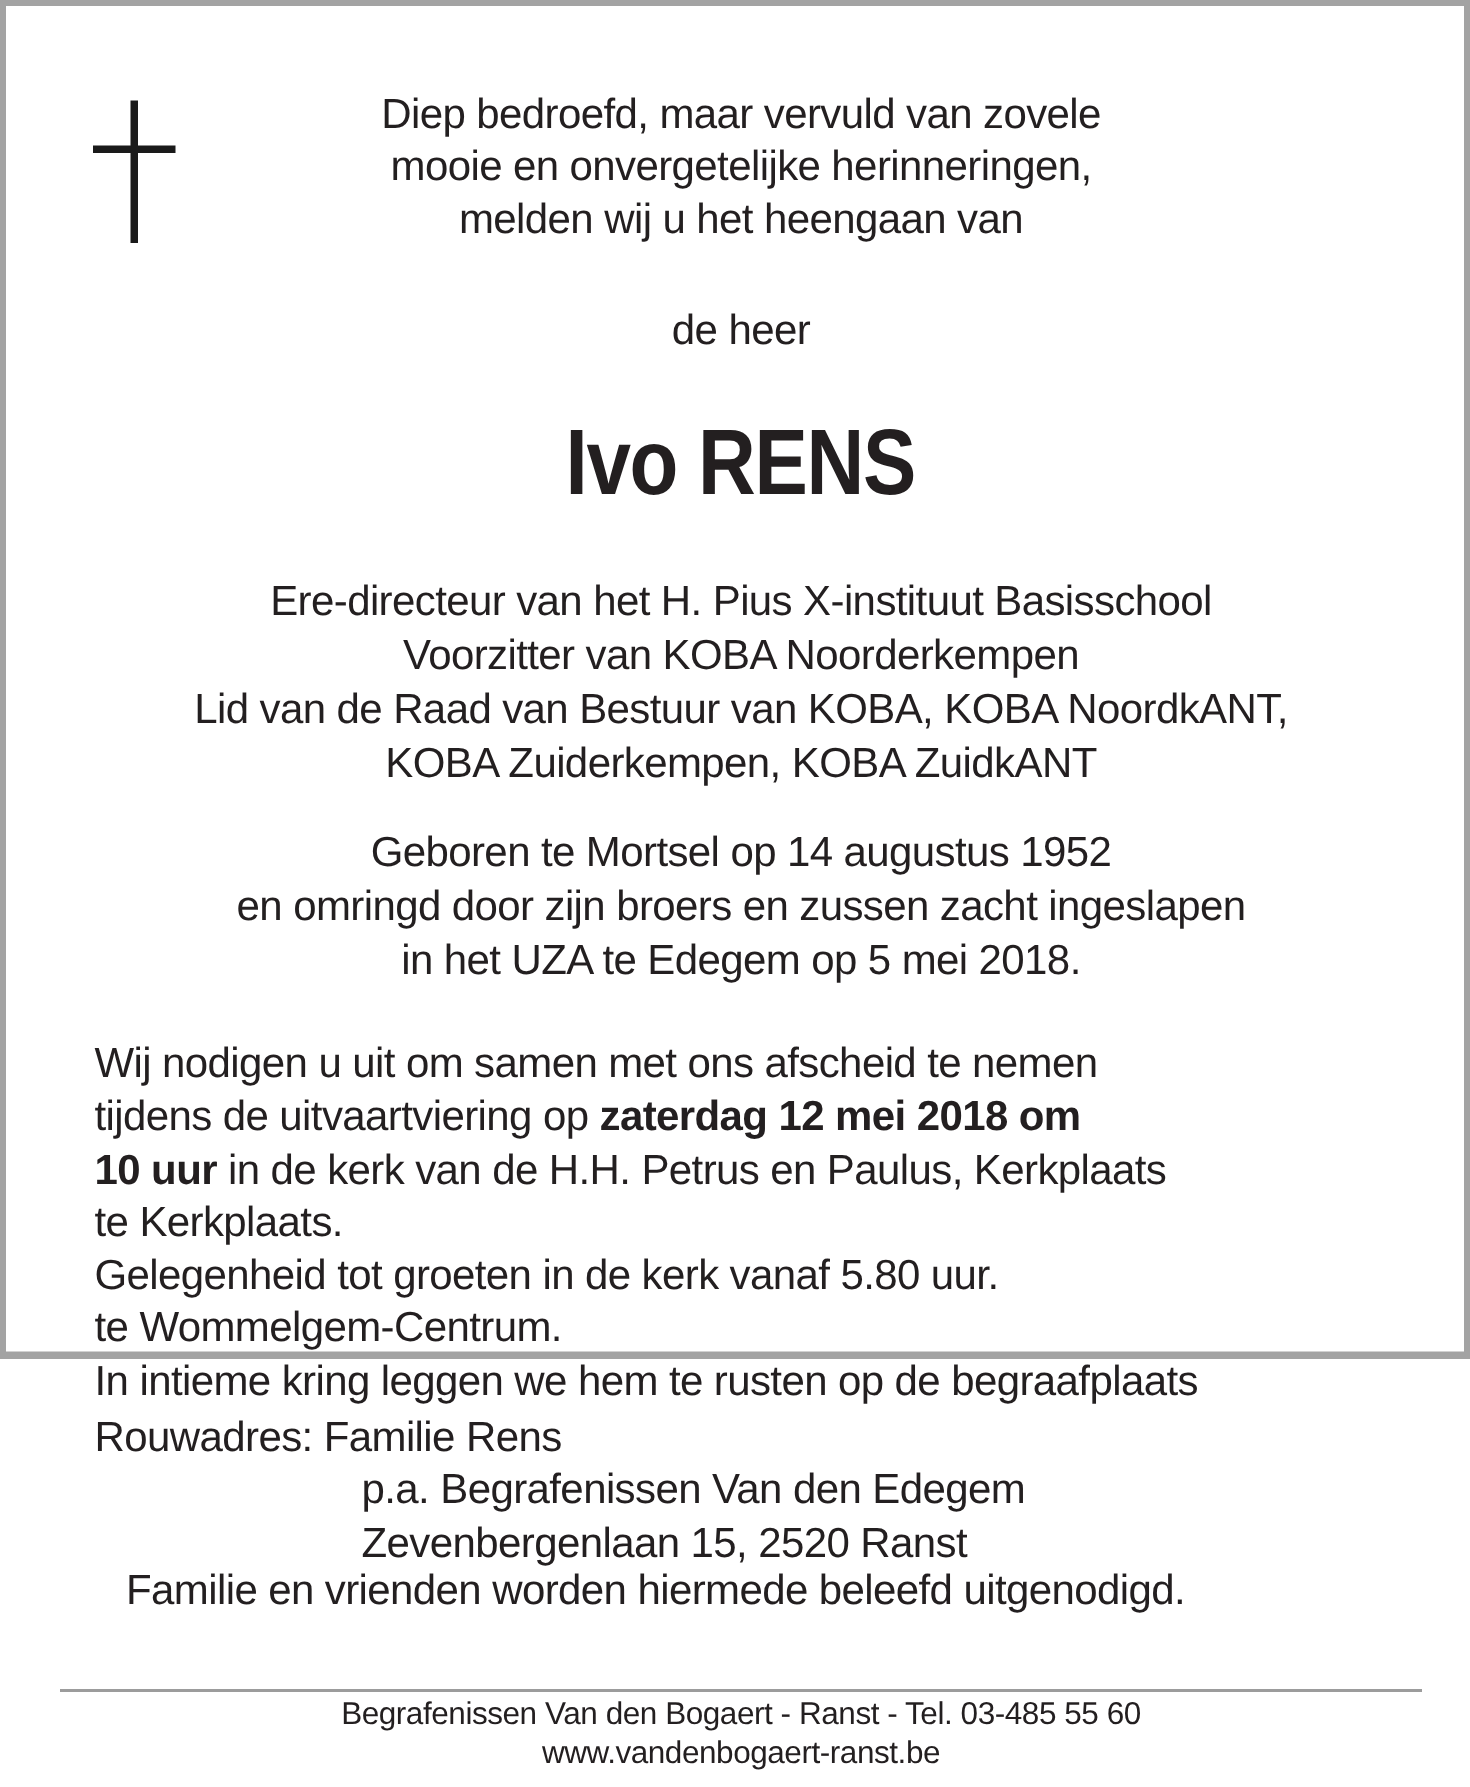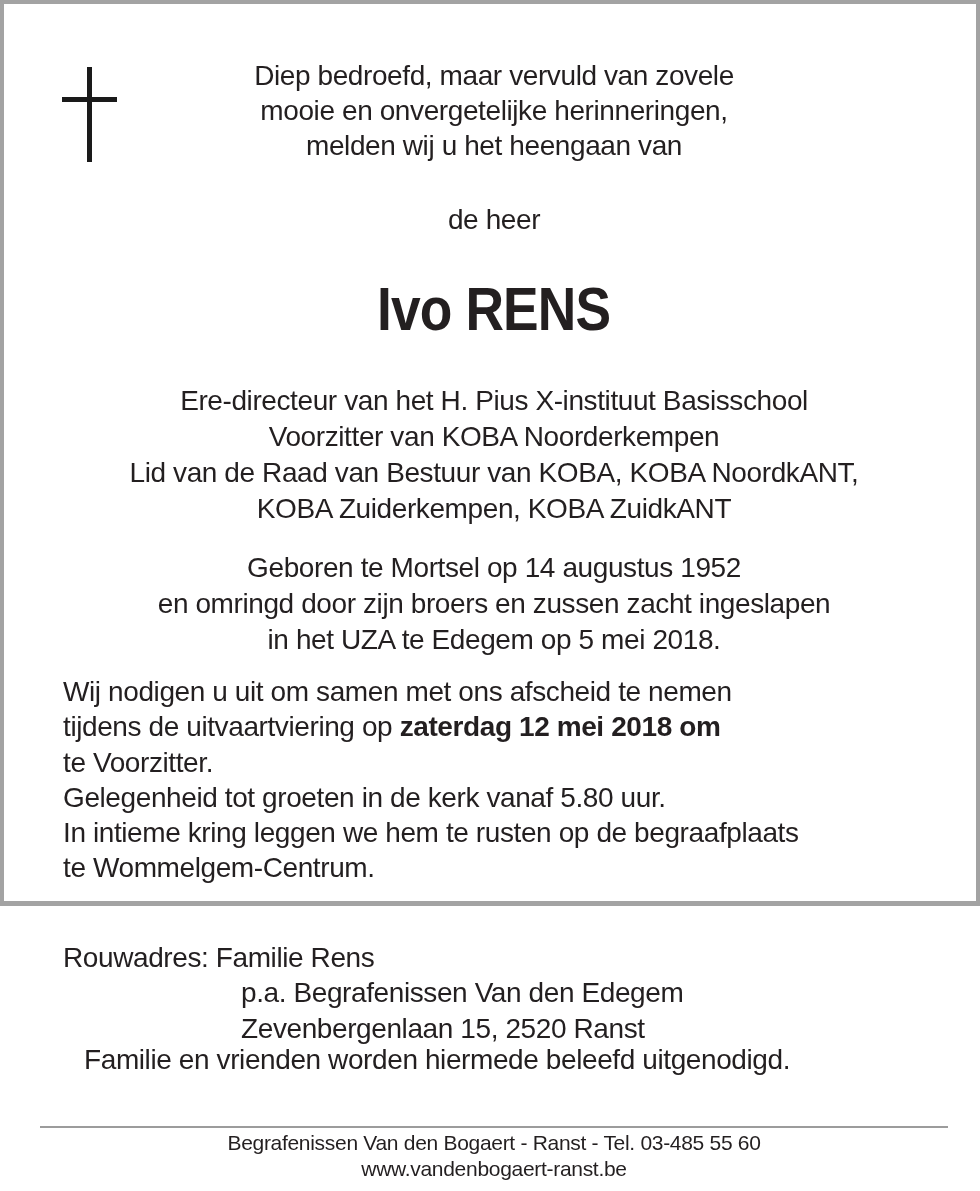--- a/index.html
+++ b/index.html
@@ -49,27 +49,28 @@
 
   <div class="t center line28" style="top:379px;">Ere-directeur van het H. Pius X-instituut Basisschool</div>
   <div class="t center line28" style="top:415px;">Voorzitter van KOBA Noorderkempen</div>
   <div class="t center line28" style="top:451px;">Lid van de Raad van Bestuur van KOBA, KOBA NoordkANT,</div>
   <div class="t center line28" style="top:487px;">KOBA Zuiderkempen, KOBA ZuidkANT</div>
 
   <div class="t center line28" style="top:546px;">Geboren te Mortsel op 14 augustus 1952</div>
   <div class="t center line28" style="top:582px;">en omringd door zijn broers en zussen zacht ingeslapen</div>
   <div class="t center line28" style="top:618px;">in het UZA te Edegem op 5 mei 2018.</div>
 
-  <div class="para" style="top:670px;">
+  <div class="para" style="top:687px;">
     <div>Wij nodigen u uit om samen met ons afscheid te nemen</div>
     <div><span>tijdens de uitvaartviering op </span><b>zaterdag 12 mei 2018 om</b></div>
-    <div>te Voorzitter.</div>
+    <div><b>10 uur</b><span> in de kerk van de H.H. Petrus en Paulus, Kerkplaats</span></div>
+    <div>te Kerkplaats.</div>
     <div>Gelegenheid tot groeten in de kerk vanaf 5.80 uur.</div>
+    <div>te Wommelgem-Centrum.</div>
     <div>In intieme kring leggen we hem te rusten op de begraafplaats</div>
-    <div>te Wommelgem-Centrum.</div>
   </div>
 
   <div class="para" style="top:936px;">
     <div>Rouwadres: Familie Rens</div>
     <div class="indent">p.a. Begrafenissen Van den Edegem</div>
     <div class="indent">Zevenbergenlaan 15, 2520 Ranst</div>
   </div>
 
   <div class="para" style="top:1038px;margin-left:21px;">Familie en vrienden worden hiermede beleefd uitgenodigd.</div>
 

